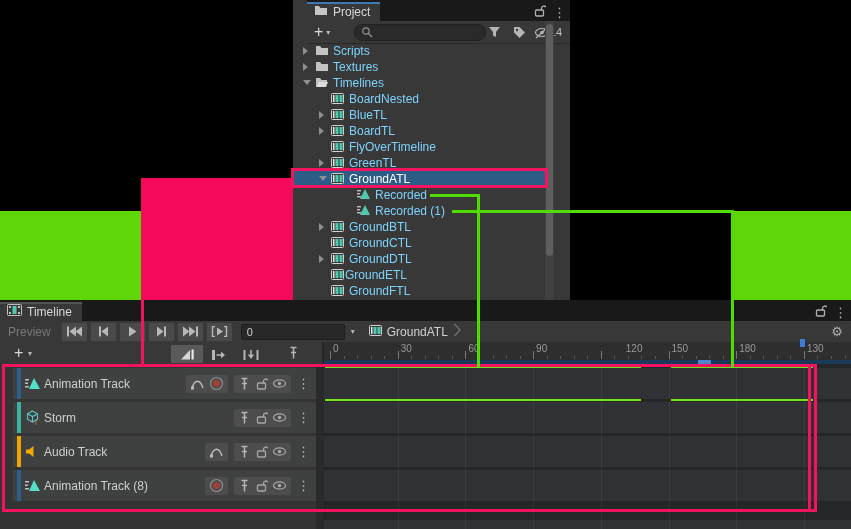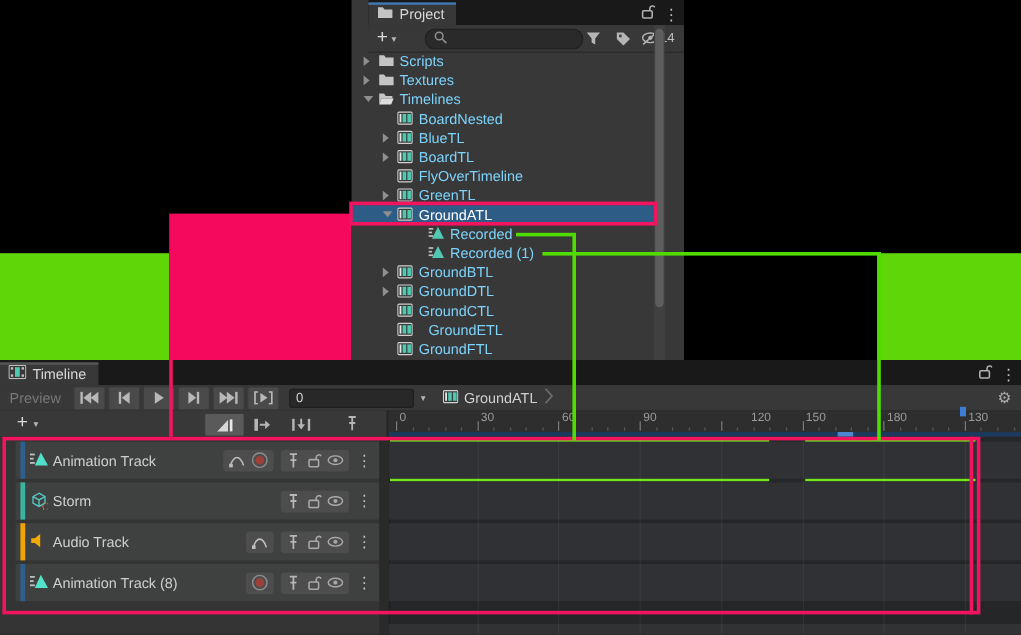--- a/index.html
+++ b/index.html
@@ -204,46 +204,46 @@
         <span class="tarrow r" style="left:26px;top:4px;"></span>
         <span class="ticon" style="left:38px;top:1px;"><svg width="13" height="13" viewBox="0 0 13 13">
             <rect x="0.5" y="1.5" width="12" height="10" rx="1" fill="#3a3a3a" stroke="#d0d0d0"></rect>
             <rect x="2" y="3" width="1.5" height="7" fill="#e8e8e8"></rect>
             <rect x="4.5" y="3" width="3" height="7" fill="#4ec9b0"></rect>
             <rect x="8.5" y="3" width="3" height="7" fill="#4ec9b0"></rect>
           </svg></span>
         <span class="tlabel" style="left:56px;">GroundBTL</span>
       </div>
       <div class="trow">
+        <span class="ticon" style="left:38px;top:1px;"><svg width="13" height="13" viewBox="0 0 13 13">
+            <rect x="0.5" y="1.5" width="12" height="10" rx="1" fill="#3a3a3a" stroke="#d0d0d0"></rect>
+            <rect x="2" y="3" width="1.5" height="7" fill="#e8e8e8"></rect>
+            <rect x="4.5" y="3" width="3" height="7" fill="#4ec9b0"></rect>
+            <rect x="8.5" y="3" width="3" height="7" fill="#4ec9b0"></rect>
+          </svg></span>
+        <span class="tlabel" style="left:56px;">GroundCTL</span>
+      </div>
+      <div class="trow">
         <span class="tarrow r" style="left:26px;top:4px;"></span>
         <span class="ticon" style="left:38px;top:1px;"><svg width="13" height="13" viewBox="0 0 13 13">
             <rect x="0.5" y="1.5" width="12" height="10" rx="1" fill="#3a3a3a" stroke="#d0d0d0"></rect>
             <rect x="2" y="3" width="1.5" height="7" fill="#e8e8e8"></rect>
             <rect x="4.5" y="3" width="3" height="7" fill="#4ec9b0"></rect>
             <rect x="8.5" y="3" width="3" height="7" fill="#4ec9b0"></rect>
           </svg></span>
         <span class="tlabel" style="left:56px;">GroundDTL</span>
       </div>
       <div class="trow">
         <span class="ticon" style="left:38px;top:1px;"><svg width="13" height="13" viewBox="0 0 13 13">
             <rect x="0.5" y="1.5" width="12" height="10" rx="1" fill="#3a3a3a" stroke="#d0d0d0"></rect>
             <rect x="2" y="3" width="1.5" height="7" fill="#e8e8e8"></rect>
             <rect x="4.5" y="3" width="3" height="7" fill="#4ec9b0"></rect>
             <rect x="8.5" y="3" width="3" height="7" fill="#4ec9b0"></rect>
           </svg></span>
-        <span class="tlabel" style="left:56px;">GroundCTL</span>
-      </div>
-      <div class="trow">
-        <span class="ticon" style="left:38px;top:1px;"><svg width="13" height="13" viewBox="0 0 13 13">
-            <rect x="0.5" y="1.5" width="12" height="10" rx="1" fill="#3a3a3a" stroke="#d0d0d0"></rect>
-            <rect x="2" y="3" width="1.5" height="7" fill="#e8e8e8"></rect>
-            <rect x="4.5" y="3" width="3" height="7" fill="#4ec9b0"></rect>
-            <rect x="8.5" y="3" width="3" height="7" fill="#4ec9b0"></rect>
-          </svg></span>
-        <span class="tlabel" style="left:64px;">GroundETL</span>
+        <span class="tlabel" style="left:52px;">GroundETL</span>
       </div>
       <div class="trow">
         <span class="ticon" style="left:38px;top:1px;"><svg width="13" height="13" viewBox="0 0 13 13">
             <rect x="0.5" y="1.5" width="12" height="10" rx="1" fill="#3a3a3a" stroke="#d0d0d0"></rect>
             <rect x="2" y="3" width="1.5" height="7" fill="#e8e8e8"></rect>
             <rect x="4.5" y="3" width="3" height="7" fill="#4ec9b0"></rect>
             <rect x="8.5" y="3" width="3" height="7" fill="#4ec9b0"></rect>
           </svg></span>
         <span class="tlabel" style="left:56px;">GroundFTL</span>
       </div>

